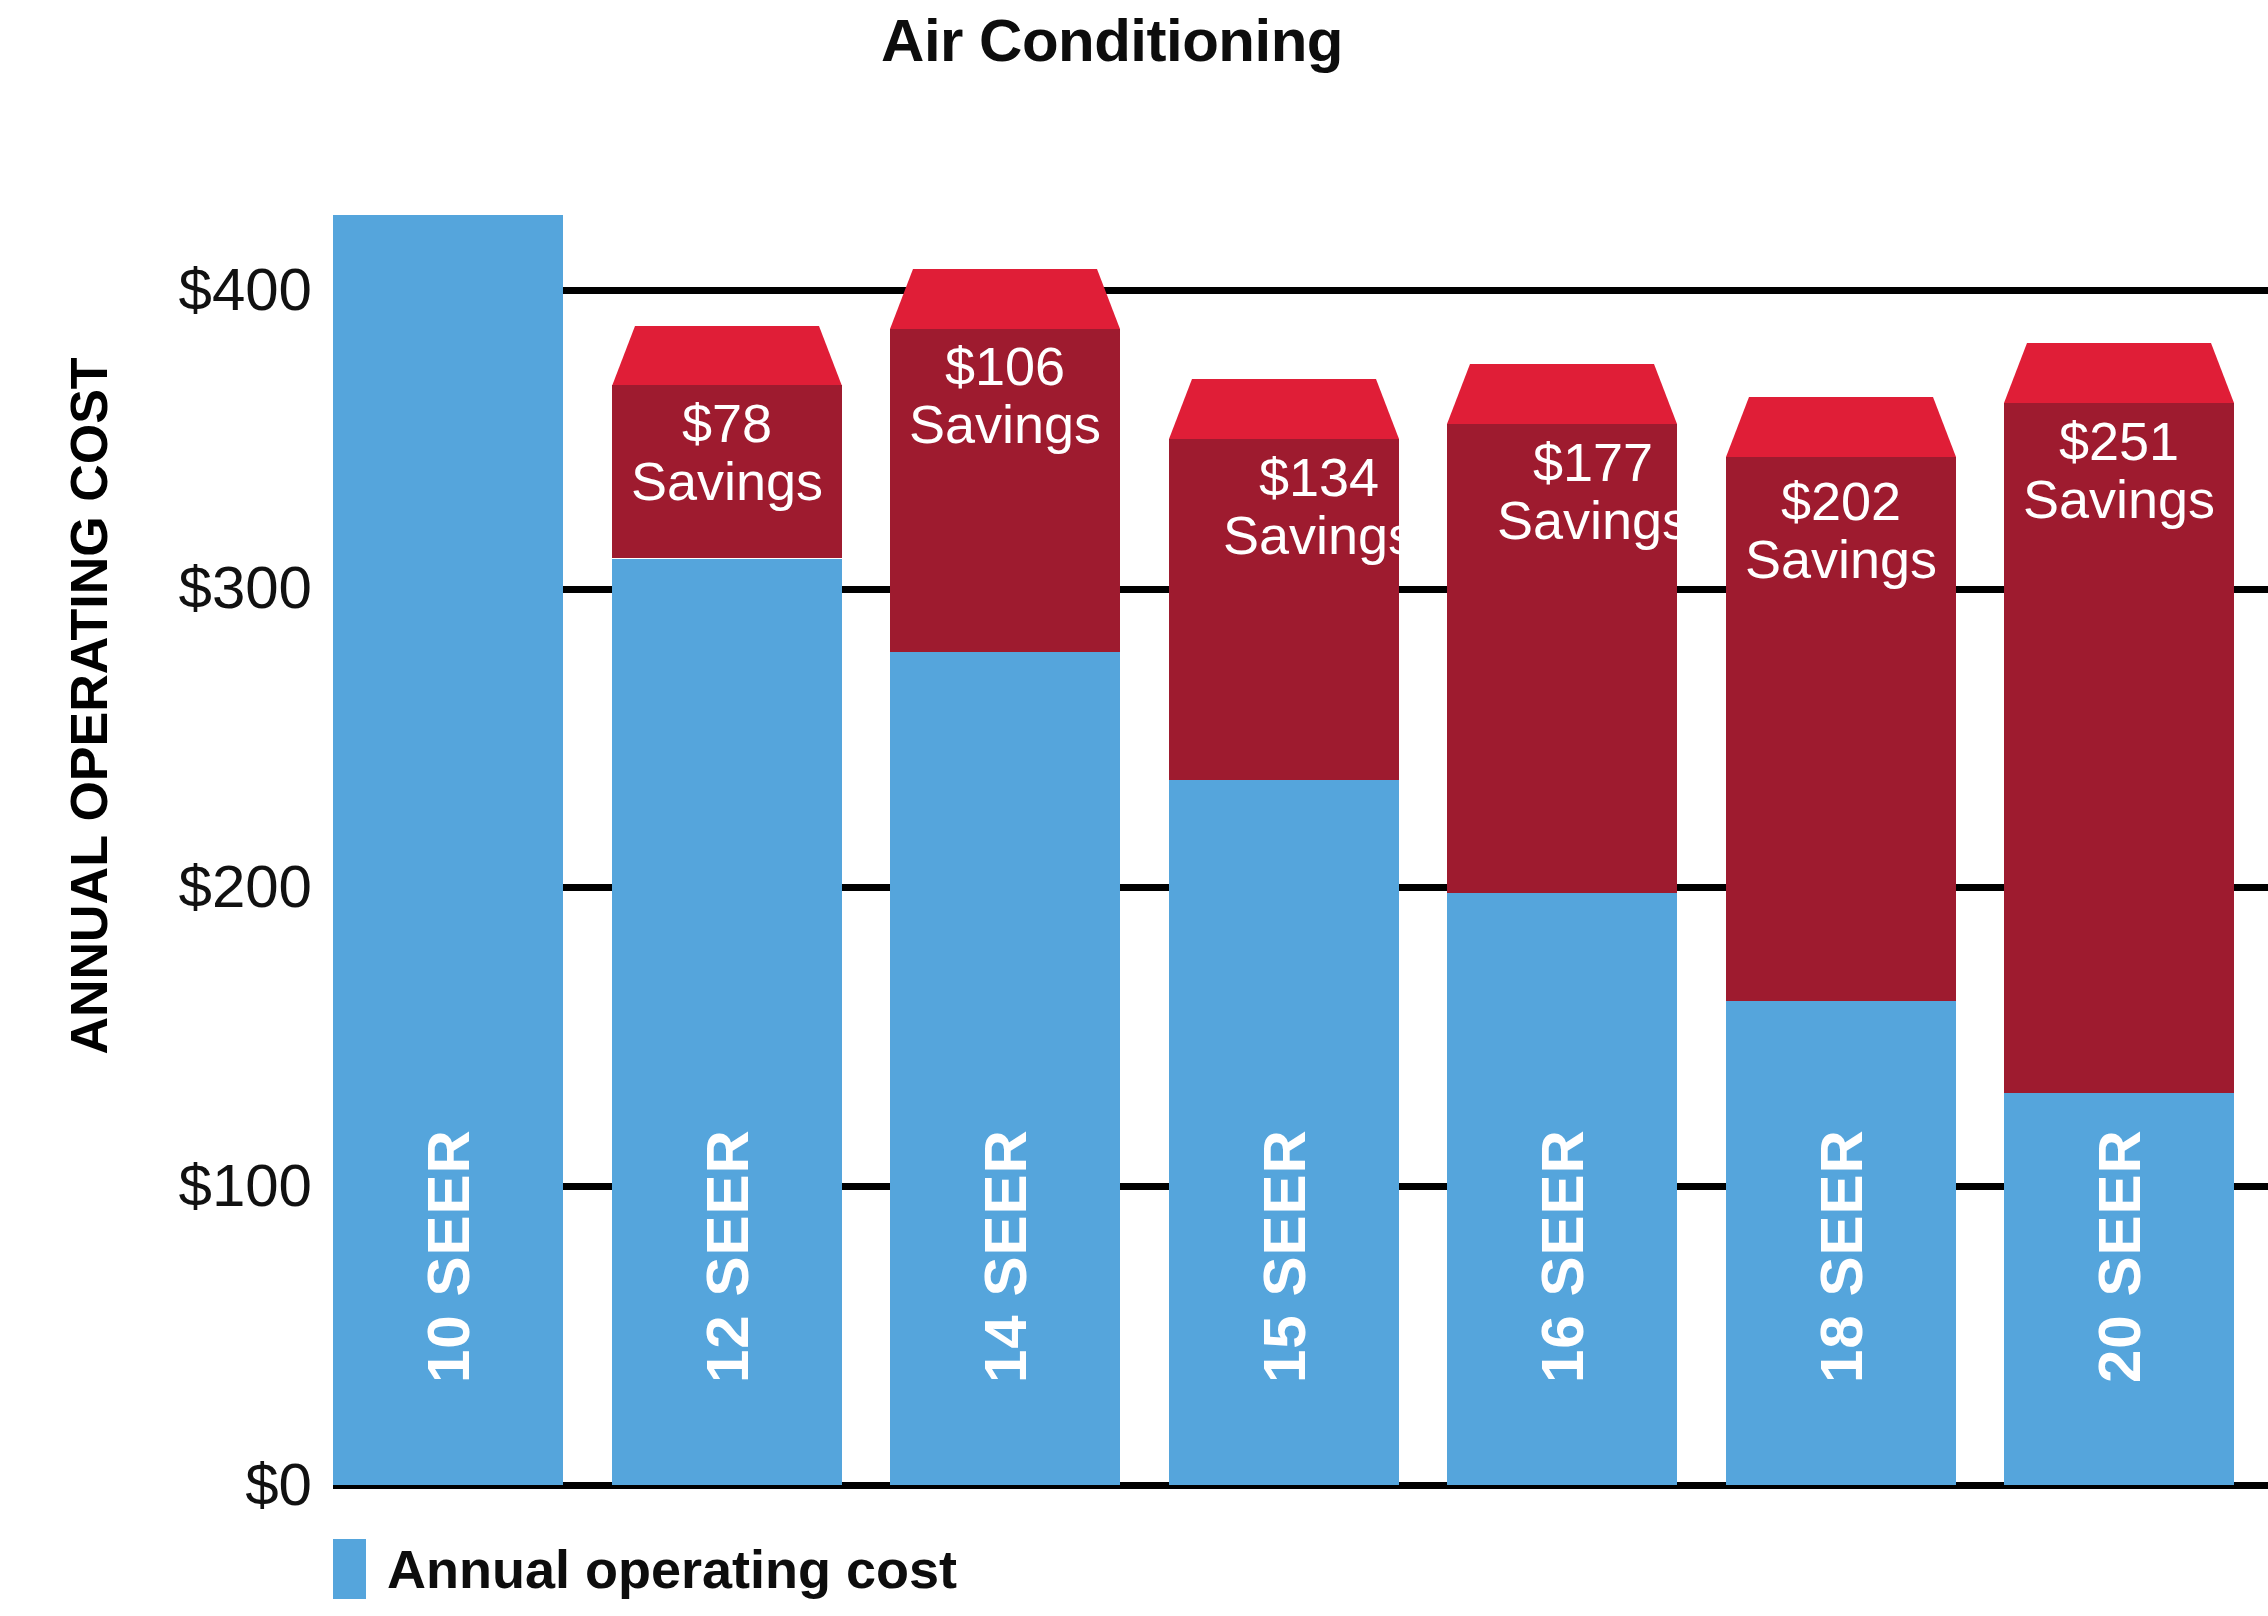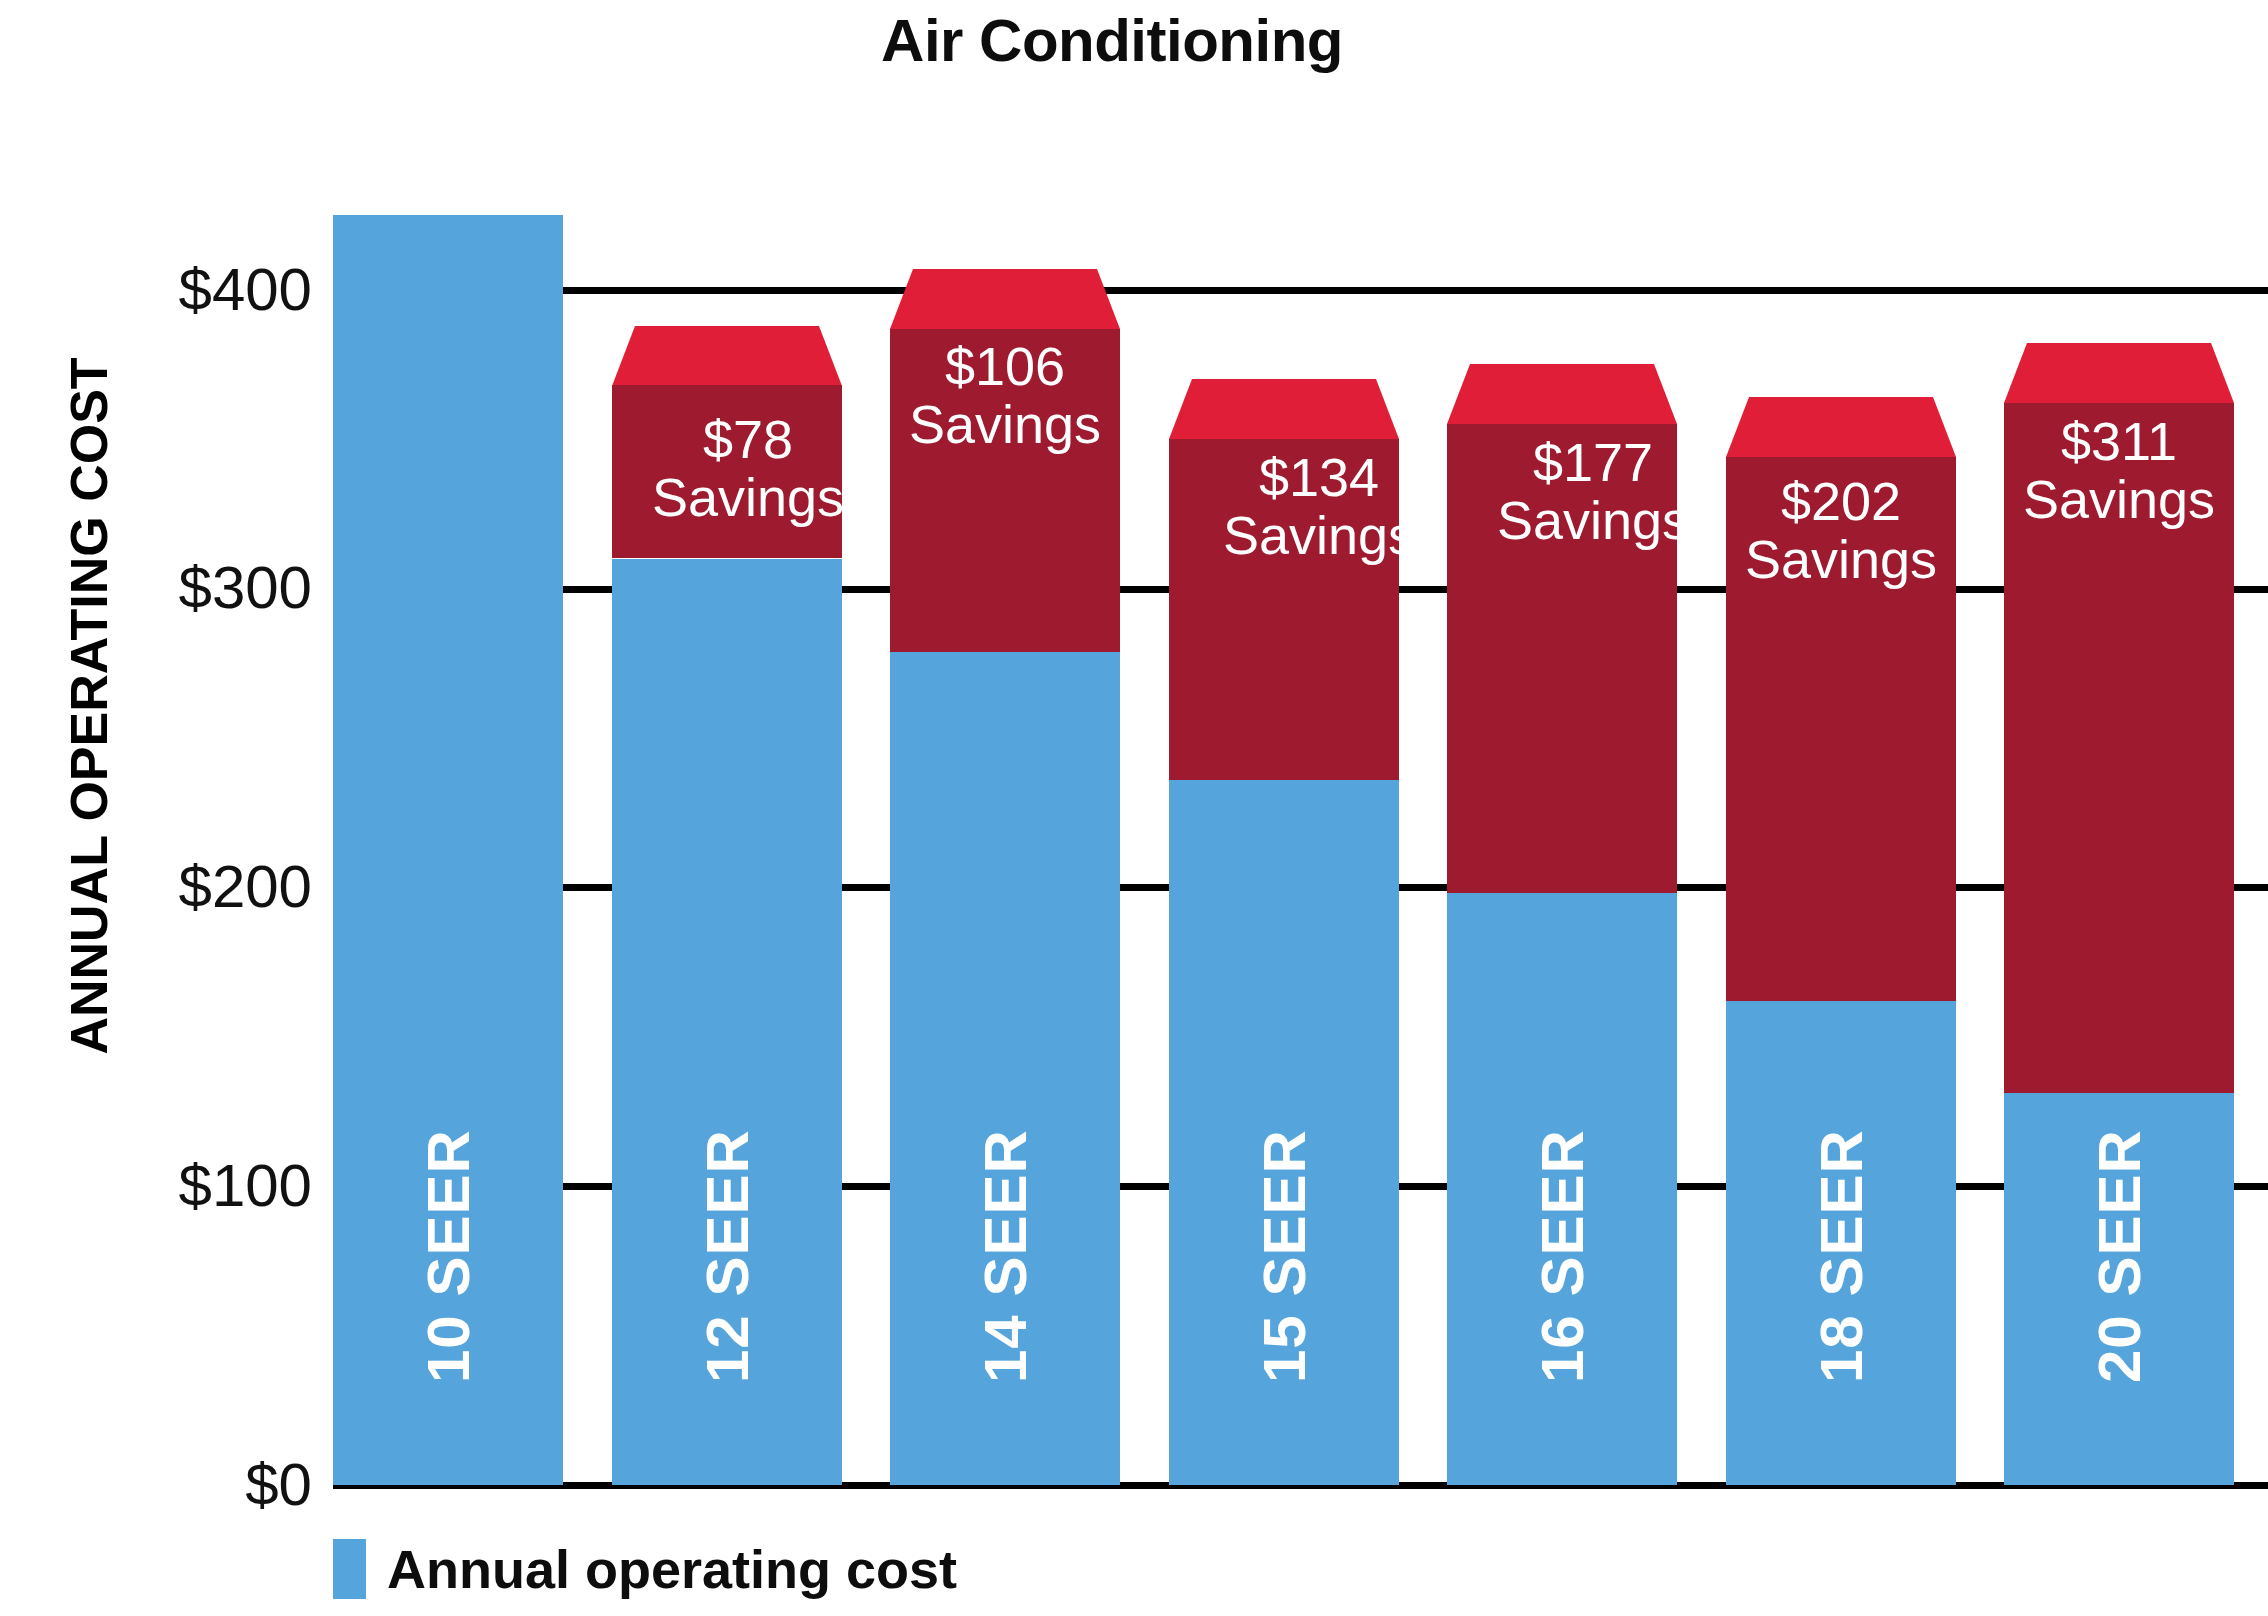--- a/index.html
+++ b/index.html
@@ -98,21 +98,21 @@
         <div class="cost-seg" style="height: 1270px; background: rgb(85, 165, 220);">
           <div class="seer-label" style="bottom: 33px; left: 50%;">10 SEER</div>
         </div>
       </div>
       <div class="bar-group" style="left: 279px; width: 230px; height: 1285px;">
         <div class="cost-seg" style="height: 926px; background: rgb(85, 165, 220);">
           <div class="seer-label" style="bottom: 33px; left: 50%;">12 SEER</div>
         </div>
         <div class="savings-cap" style="top: 126px; height: 60px; background: rgb(224, 30, 55);"></div>
         <div class="savings-seg" style="top: 185px; height: 173px; background: rgb(158, 27, 47);"></div>
-        <div class="savings-label" style="top: 211px; margin-left: 21px;">
+        <div class="savings-label" style="top: 195px;">
           <div>$78</div>
           <div>Savings</div>
         </div>
       </div>
       <div class="bar-group" style="left: 557px; width: 230px; height: 1285px;">
         <div class="cost-seg" style="height: 834px; background: rgb(85, 165, 220);">
           <div class="seer-label" style="bottom: 33px; left: 50%;">14 SEER</div>
         </div>
         <div class="savings-cap" style="top: 69px; height: 60px; background: rgb(224, 30, 55);"></div>
         <div class="savings-seg" style="top: 129px; height: 323px; background: rgb(158, 27, 47);"></div>
@@ -154,21 +154,21 @@
           <div>Savings</div>
         </div>
       </div>
       <div class="bar-group" style="left: 1671px; width: 230px; height: 1285px;">
         <div class="cost-seg" style="height: 392px; background: rgb(85, 165, 220);">
           <div class="seer-label" style="bottom: 33px; left: 50%;">20 SEER</div>
         </div>
         <div class="savings-cap" style="top: 143px; height: 60px; background: rgb(224, 30, 55);"></div>
         <div class="savings-seg" style="top: 203px; height: 690px; background: rgb(158, 27, 47);"></div>
         <div class="savings-label" style="top: 213px;">
-          <div>$311</div>
+          <div>$251</div>
           <div>Savings</div>
         </div>
       </div>
     </div>
 </div>
 
 <div id="legend">
     <div class="legend-item">
       <span class="legend-swatch" style="background: rgb(85, 165, 220);"></span>
       <span class="legend-text">Annual operating cost</span>

